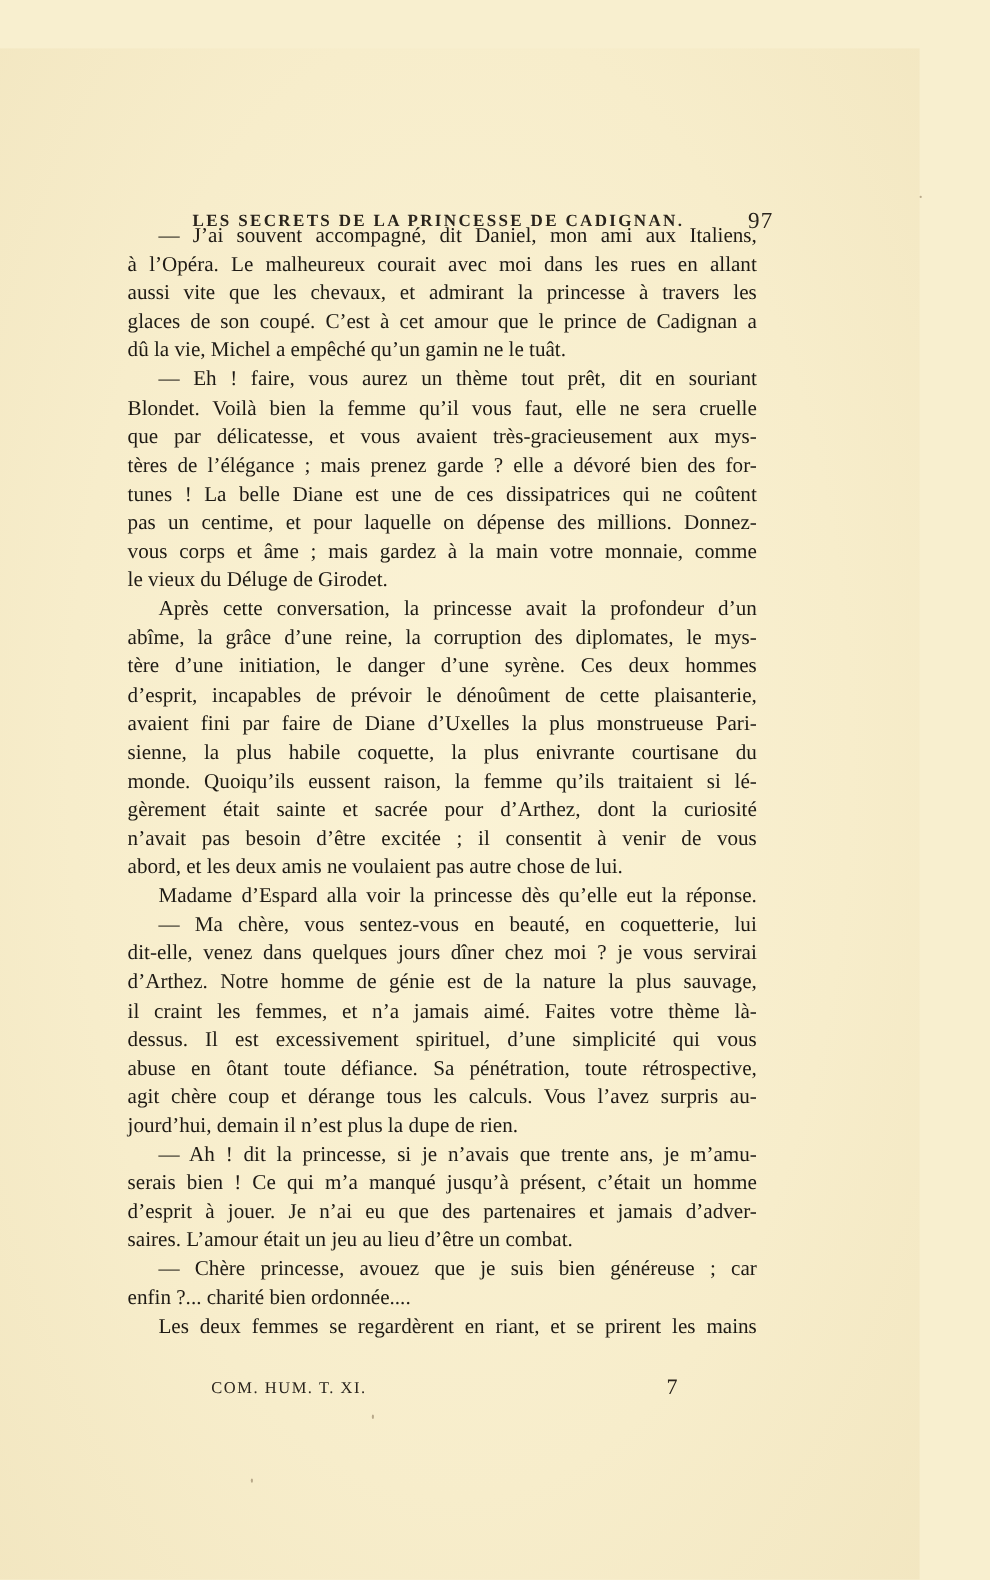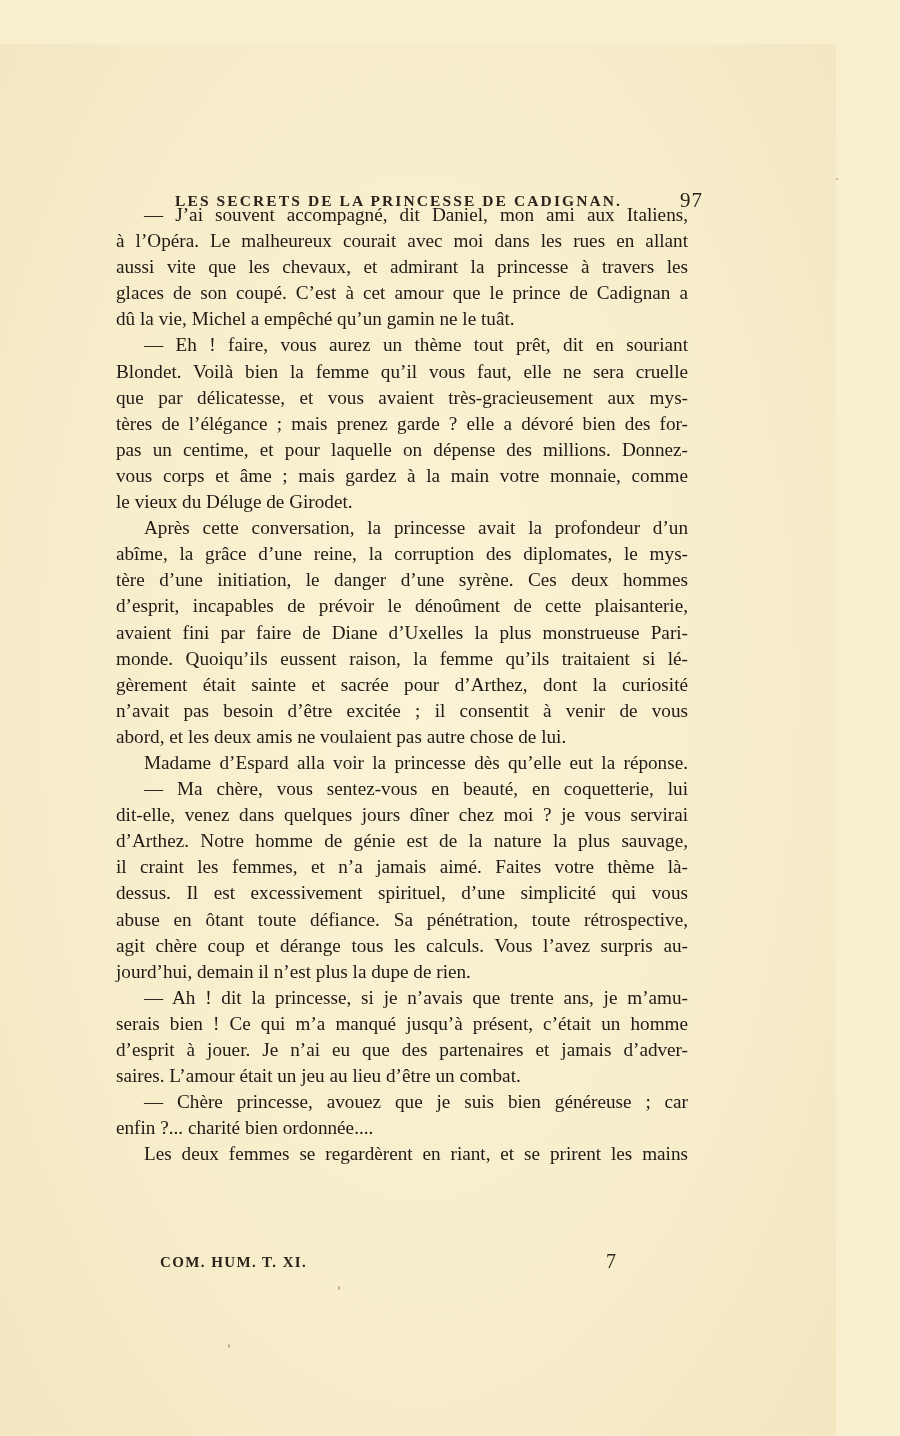--- a/index.html
+++ b/index.html
@@ -63,24 +63,24 @@
       overflow: visible;
     }
     .line.indent {
       padding-left: 28px;
     }
     .line.last {
       text-align-last: left;
     }
     .signature {
       position: absolute;
-      left: 160px;
+      left: 192px;
       top: 1210px;
       font-size: 15px;
-      font-weight: bold;
+      font-weight: normal;
       letter-spacing: 1.4px;
       color: #2a241c;
     }
     .signature-number {
       position: absolute;
       left: 606px;
       top: 1206px;
       font-size: 20px;
       color: #2a241c;
     }
@@ -103,28 +103,30 @@
   <div class="text-block" id="text-block">
       <div class="line indent">— J’ai souvent accompagné, dit Daniel, mon ami aux Italiens,</div>
       <div class="line">à l’Opéra. Le malheureux courait avec moi dans les rues en allant</div>
       <div class="line">aussi vite que les chevaux, et admirant la princesse à travers les</div>
       <div class="line">glaces de son coupé. C’est à cet amour que le prince de Cadignan a</div>
       <div class="line last">dû la vie, Michel a empêché qu’un gamin ne le tuât.</div>
       <div class="line indent">— Eh ! faire, vous aurez un thème tout prêt, dit en souriant</div>
       <div class="line">Blondet. Voilà bien la femme qu’il vous faut, elle ne sera cruelle</div>
       <div class="line">que par délicatesse, et vous avaient très-gracieusement aux mys-</div>
       <div class="line">tères de l’élégance ; mais prenez garde ? elle a dévoré bien des for-</div>
+      <div class="line">tunes ! La belle Diane est une de ces dissipatrices qui ne coûtent</div>
       <div class="line">pas un centime, et pour laquelle on dépense des millions. Donnez-</div>
       <div class="line">vous corps et âme ; mais gardez à la main votre monnaie, comme</div>
       <div class="line last">le vieux du Déluge de Girodet.</div>
       <div class="line indent">Après cette conversation, la princesse avait la profondeur d’un</div>
       <div class="line">abîme, la grâce d’une reine, la corruption des diplomates, le mys-</div>
       <div class="line">tère d’une initiation, le danger d’une syrène. Ces deux hommes</div>
       <div class="line">d’esprit, incapables de prévoir le dénoûment de cette plaisanterie,</div>
       <div class="line">avaient fini par faire de Diane d’Uxelles la plus monstrueuse Pari-</div>
+      <div class="line">sienne, la plus habile coquette, la plus enivrante courtisane du</div>
       <div class="line">monde. Quoiqu’ils eussent raison, la femme qu’ils traitaient si lé-</div>
       <div class="line">gèrement était sainte et sacrée pour d’Arthez, dont la curiosité</div>
       <div class="line">n’avait pas besoin d’être excitée ; il consentit à venir de vous</div>
       <div class="line last">abord, et les deux amis ne voulaient pas autre chose de lui.</div>
       <div class="line indent">Madame d’Espard alla voir la princesse dès qu’elle eut la réponse.</div>
       <div class="line indent">— Ma chère, vous sentez-vous en beauté, en coquetterie, lui</div>
       <div class="line">dit-elle, venez dans quelques jours dîner chez moi ? je vous servirai</div>
       <div class="line">d’Arthez. Notre homme de génie est de la nature la plus sauvage,</div>
       <div class="line">il craint les femmes, et n’a jamais aimé. Faites votre thème là-</div>
       <div class="line">dessus. Il est excessivement spirituel, d’une simplicité qui vous</div>

